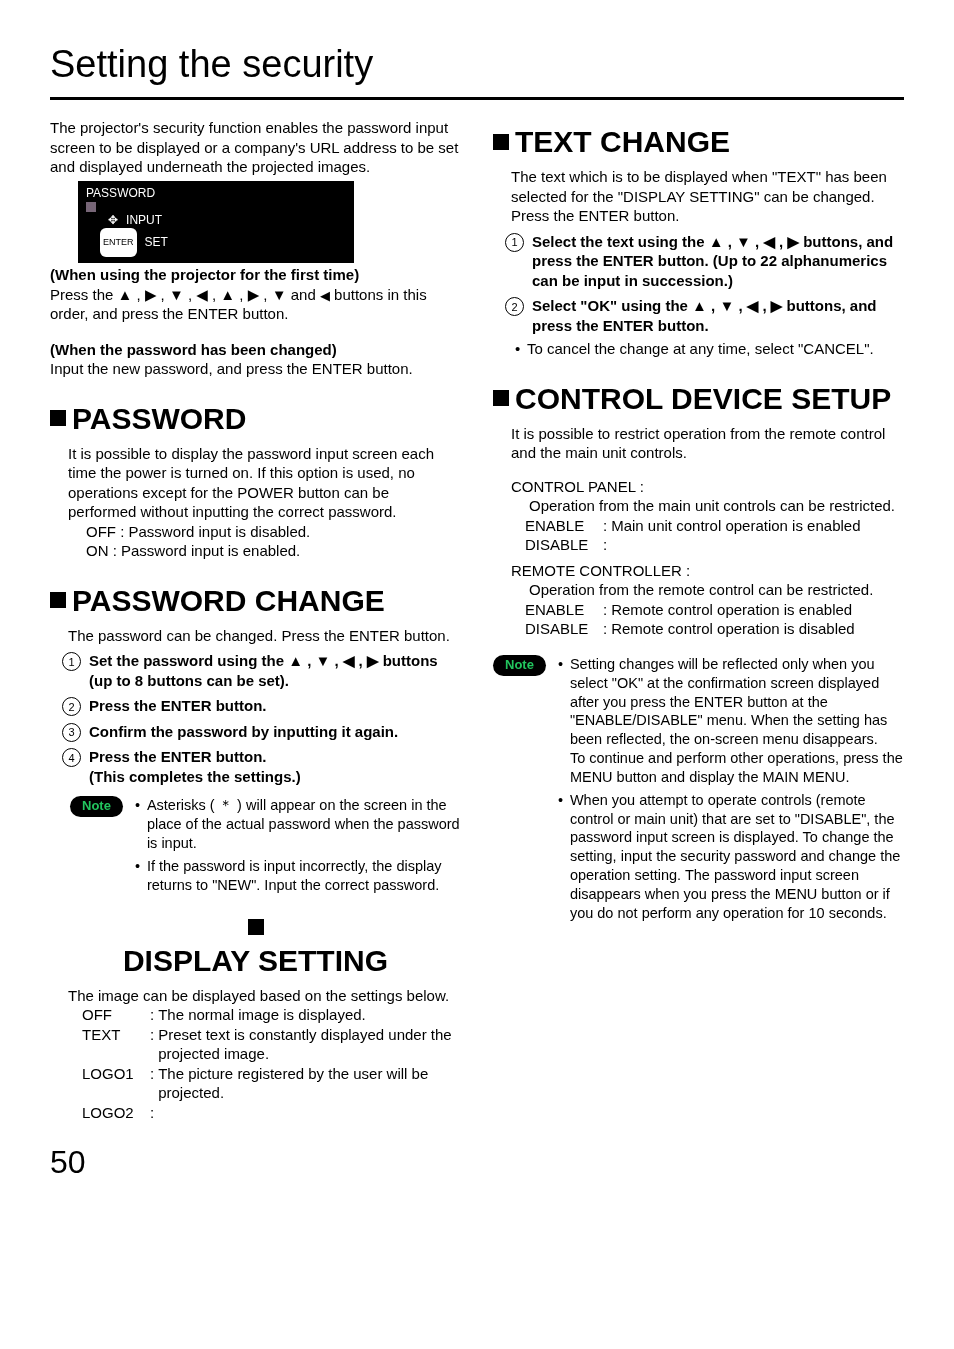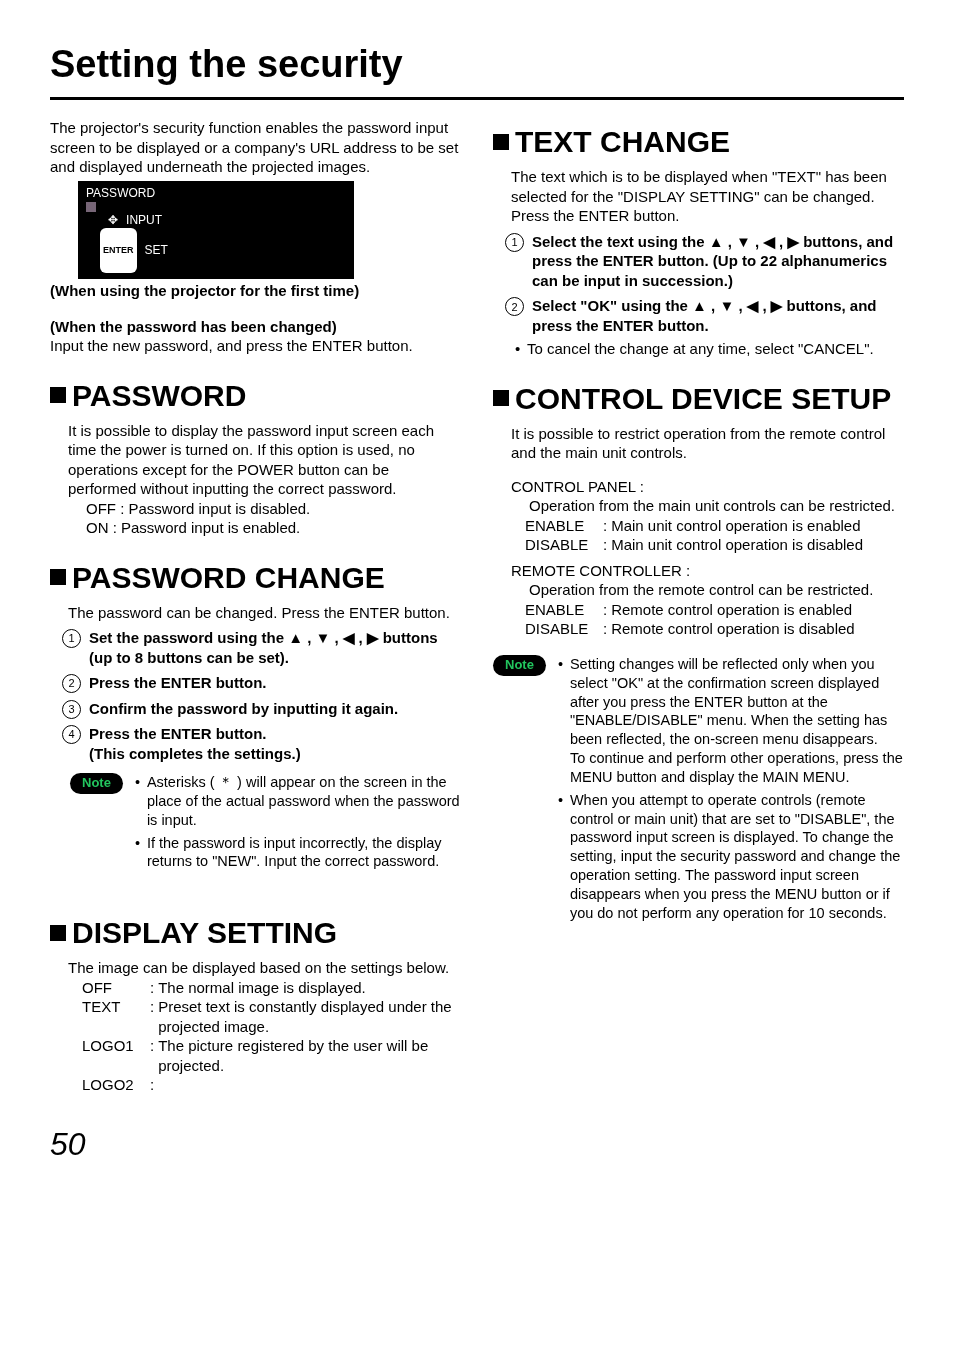--- a/index.html
+++ b/index.html
@@ -6,21 +6,21 @@
     font-family: Arial, Helvetica, sans-serif;
     margin: 0;
     padding: 40px 50px 30px 50px;
     width: 954px;
     box-sizing: border-box;
     color: #000;
     line-height: 1.3;
   }
   .page-title {
     font-size: 38px;
-    font-weight: bold;
+    font-weight: normal;
     border-bottom: 3px solid #000;
     padding-bottom: 8px;
     margin-bottom: 18px;
   }
   .columns {
     display: flex;
     gap: 32px;
   }
   .col {
     flex: 1;
@@ -30,21 +30,21 @@
     background: #000;
     color: #fff;
     font-size: 12px;
     padding: 4px 8px 6px 8px;
     width: 260px;
     margin: 4px 0 2px 28px;
     line-height: 1.4;
   }
   .osd-row { display:flex; align-items:center; gap:8px; }
   .osd-marker { display:inline-block; width:10px; height:10px; background:#767; }
-  .osd-enter { display:inline-block; background:#fff; color:#000; border-radius:6px; font-size:9px; padding:16px 3px; font-weight:bold; }
+  .osd-enter { display:inline-block; background:#fff; color:#000; border-radius:6px; font-size:9px; padding:8px 3px; font-weight:normal; }
   .bold { font-weight: bold; }
   .section-heading {
     font-size: 30px;
     font-weight: bold;
     margin: 20px 0 6px 0;
     display: flex;
     align-items: center;
     gap: 6px;
   }
   .section-heading.tight-top { margin-top:4px; }
@@ -61,21 +61,21 @@
   .dl-val { flex:1; }
   .step { display:flex; gap:8px; margin: 6px 0 4px 12px; font-weight:bold; align-items:flex-start; }
   .step .text { flex:1; font-weight: bold; }
   .circ-num { display:inline-flex; align-items:center; justify-content:center; width:17px; height:17px; border:1.5px solid #000; border-radius:50%; font-size:11px; font-weight:normal; flex-shrink:0; position:relative; top:1px; }
   .note-block { display:flex; gap:10px; margin: 10px 0 4px 20px; align-items:flex-start; }
   .note-badge { background:#000; color:#22c55e; border-radius: 12px; padding: 2px 12px; font-size:13px; font-weight:bold; flex-shrink:0; }
   .note-body { flex:1; font-size:14.5px; }
   .note-body ul, ul.bullets { margin:0; padding-left: 14px; list-style: none; }
   .note-body li, ul.bullets li { position:relative; padding-left: 0; margin-bottom:4px; }
   .note-body li::before, ul.bullets li::before { content:"•"; position:absolute; left:-12px; }
-  .page-number { font-size: 32px; margin-top: 29px; font-style: italic; }
+  .page-number { font-size: 32px; margin-top: 20px; }
   .arrow { font-size: 13px; }
   .inline-arrows { display:inline-flex; gap:4px; align-items:center; }
   .sub-indent { margin-left: 36px; }
 </style>
 </head>
 <body>
 
 <div class="page-title">Setting the security</div>
 
 <div class="columns">
@@ -92,20 +92,23 @@
           <span>✥</span>
           <span>INPUT</span>
         </div>
       <div class="osd-row" style="margin-left:14px;">
           <span class="osd-enter">ENTER</span>
           <span>SET</span>
         </div>
     </div>
 
     <div class="bold">(When using the projector for the first time)</div>
+    <div>
+      <span>Press the </span><span class="inline-arrows">▲ , ▶ , ▼ , ◀ , ▲ , ▶ , ▼</span><span> and </span><span class="arrow">◀</span><span> buttons in this order, and press the ENTER button.</span>
+    </div>
 
     <div class="bold" style="margin-top:16px;">(When the password has been changed)</div>
     <div>Input the new password, and press the ENTER button.</div>
 
     <div class="section-heading">
         <span class="sq"></span>
         <span>PASSWORD</span>
       </div>
     <div class="indent">It is possible to display the password input screen each time the power is turned on. If this option is used, no operations except for the POWER button can be performed without inputting the correct password.</div>
     <div class="sub-indent">OFF : Password input is disabled.</div>
@@ -137,21 +140,21 @@
     <div class="note-block">
       <span class="note-badge">Note</span>
       <div class="note-body">
         <ul>
           <li>Asterisks ( ＊ ) will appear on the screen in the place of the actual password when the password is input.</li>
           <li>If the password is input incorrectly, the display returns to "NEW". Input the correct password.</li>
         </ul>
       </div>
     </div>
 
-    <div class="section-heading" style="margin-top:38px;">
+    <div class="section-heading" style="margin-top:20px;flex-direction:column;">
         <span class="sq"></span>
         <span>DISPLAY SETTING</span>
       </div>
     <div class="indent">The image can be displayed based on the settings below.</div>
     <div class="dl-row">
         <span class="dl-key">OFF</span>
         <span class="dl-sep">:</span>
         <span class="dl-val">The normal image is displayed.</span>
       </div>
     <div class="dl-row">
@@ -199,21 +202,20 @@
     <div class="indent" style="margin-top:14px;">CONTROL PANEL :</div>
     <div class="sub-indent">Operation from the main unit controls can be restricted.</div>
     <div class="dl-row">
         <span class="dl-key" style="min-width:74px;">ENABLE</span>
         <span class="dl-sep">:</span>
         <span class="dl-val">Main unit control operation is enabled</span>
       </div>
     <div class="dl-row">
         <span class="dl-key" style="min-width:74px;">DISABLE</span>
         <span class="dl-sep">:</span>
-        <span class="dl-val">Main unit control operation is disabled</span>
       </div>
 
     <div class="indent" style="margin-top:6px;">REMOTE CONTROLLER :</div>
     <div class="sub-indent">Operation from the remote control can be restricted.</div>
     <div class="dl-row">
         <span class="dl-key" style="min-width:74px;">ENABLE</span>
         <span class="dl-sep">:</span>
         <span class="dl-val">Remote control operation is enabled</span>
       </div>
     <div class="dl-row">

